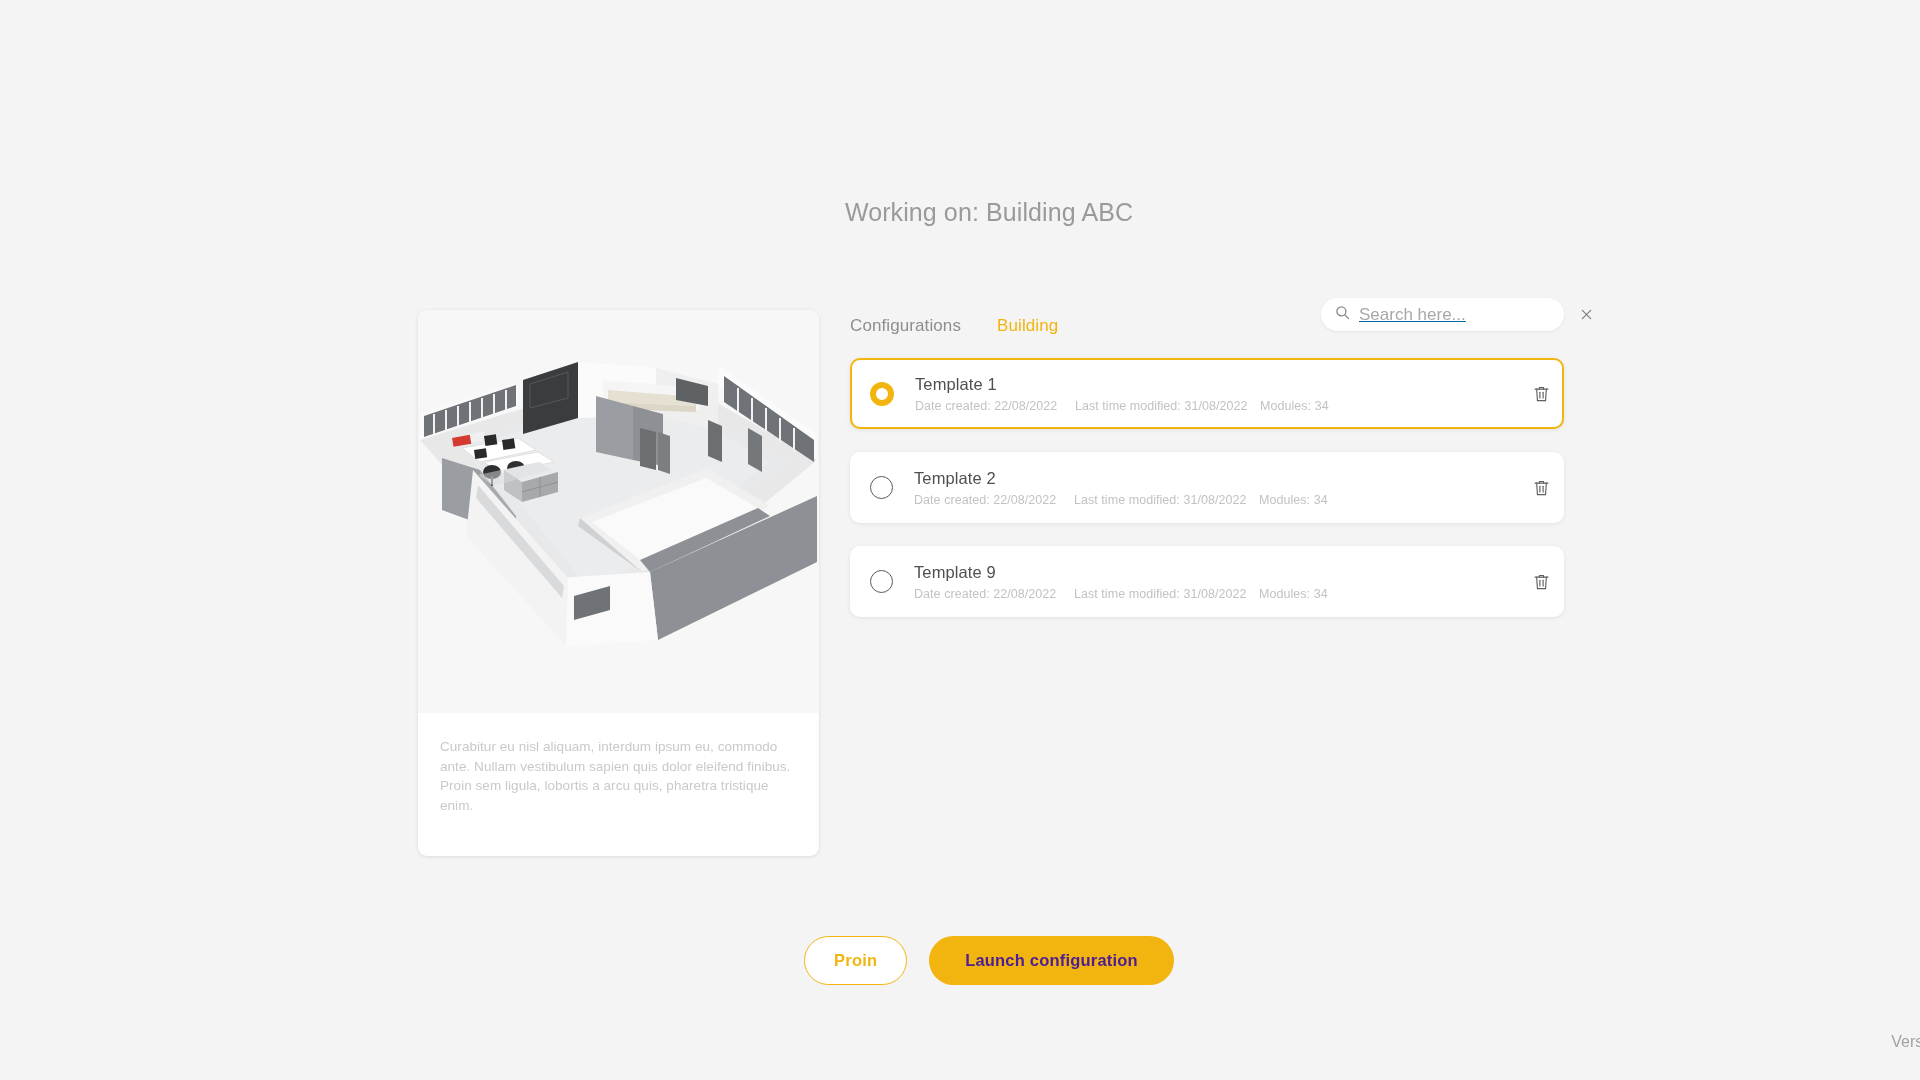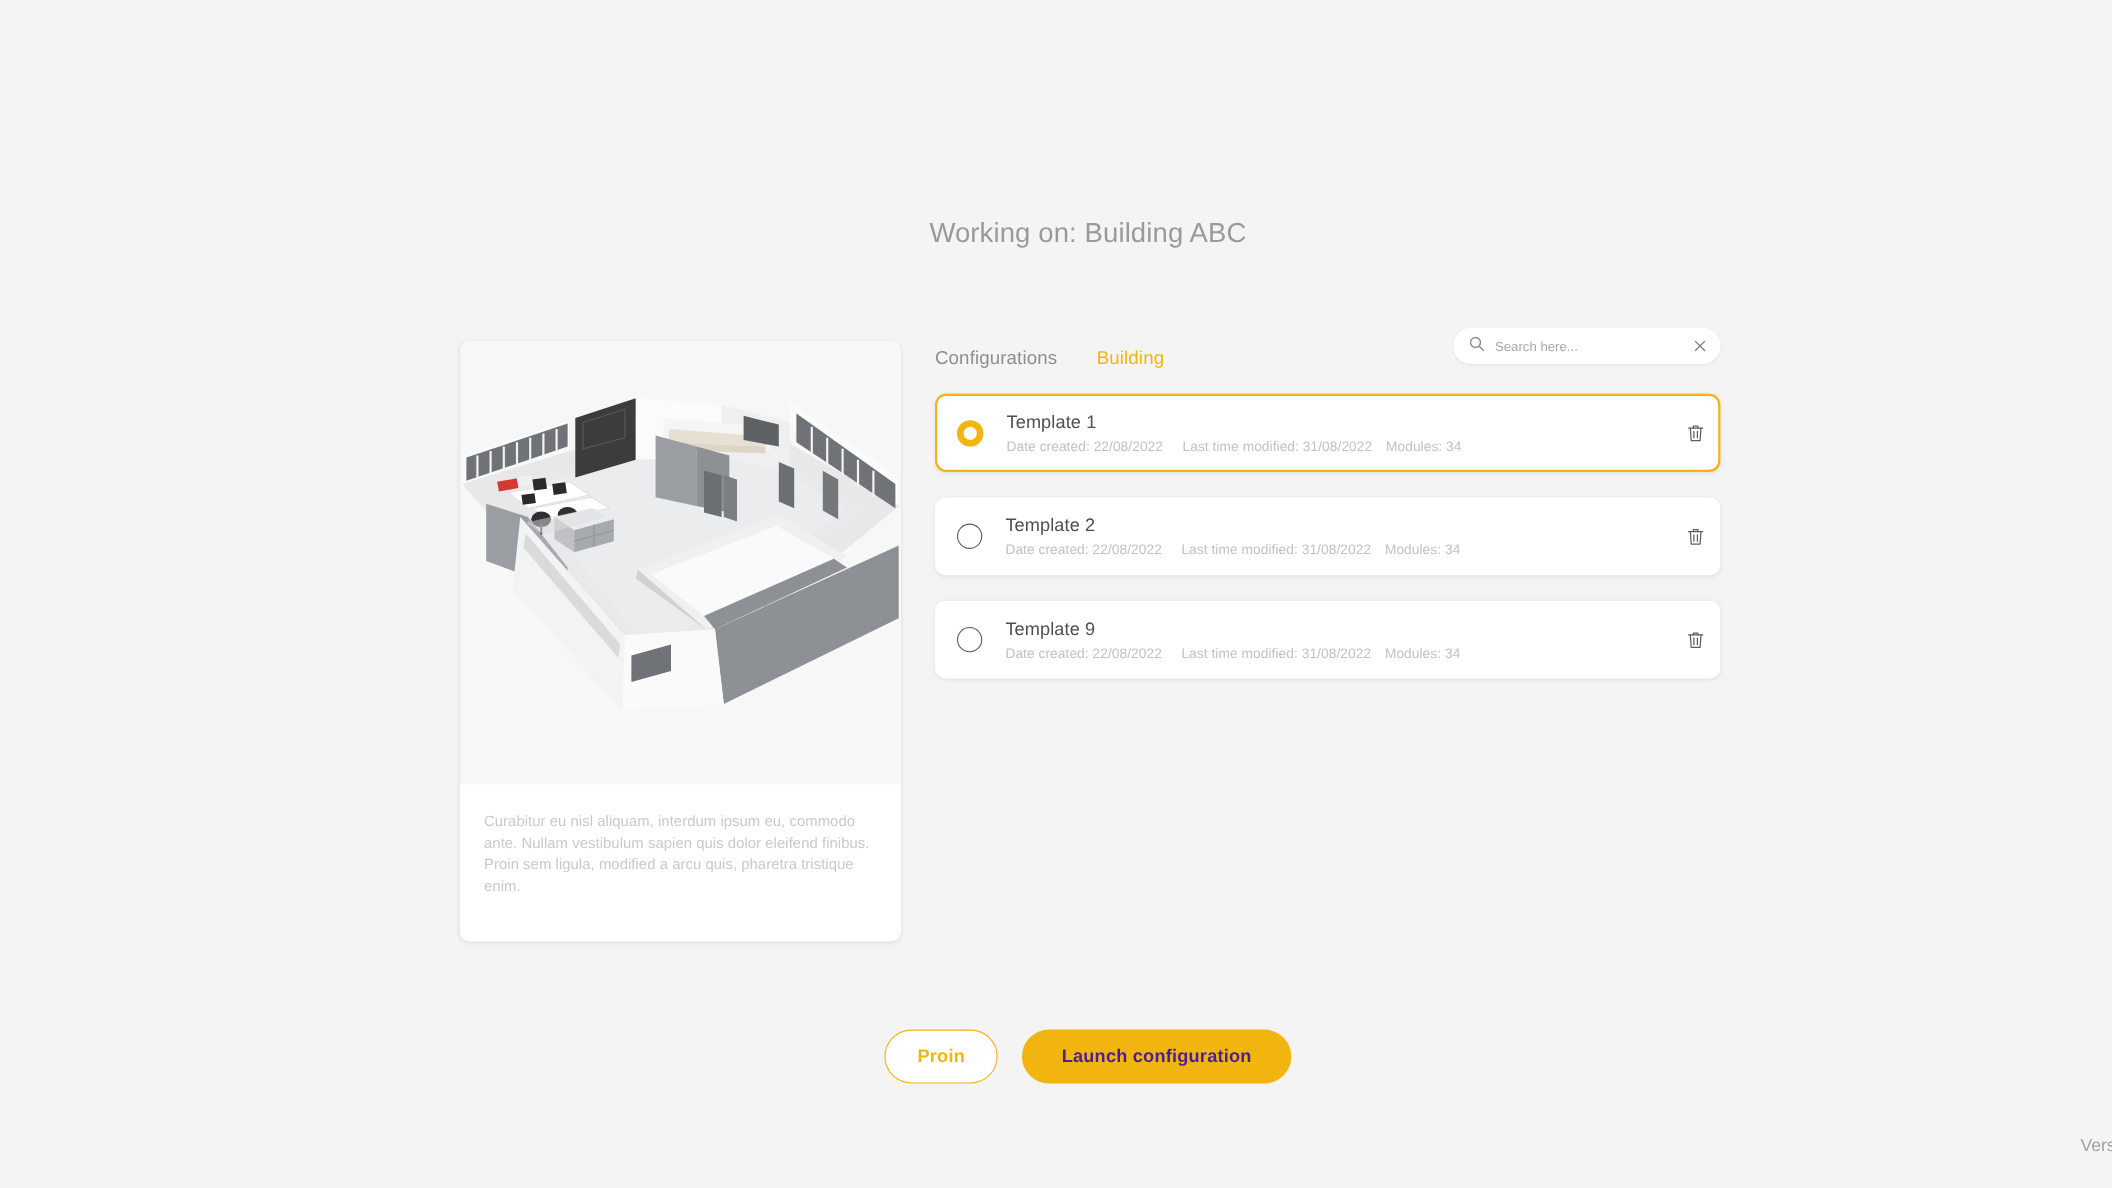--- a/index.html
+++ b/index.html
@@ -94,24 +94,25 @@
     display: flex;
     align-items: center;
     padding: 0 12px 0 14px;
     box-shadow: 0 1px 3px rgba(0,0,0,.07);
   }
   .search-input {
     flex: 1;
     border: none;
     outline: none;
     font-family: inherit;
-    font-size: 12px;
+    font-size: 17px;
     color: #0369a1;
     background: transparent;
     margin-left: 9px;
+    text-decoration: underline;
   }
   .search-input::placeholder { color: #a8a8a8; }
   .icon-btn {
     background: none;
     border: none;
     padding: 0;
     cursor: pointer;
     line-height: 0;
     display: flex;
     align-items: center;
@@ -302,21 +303,21 @@
 
       <polygon points="86,160 122,152 140,162 104,172" fill="#e9eaeb"></polygon>
       <polygon points="86,160 104,172 104,192 86,180" fill="#bfc1c3"></polygon>
       <polygon points="104,172 140,162 140,182 104,192" fill="#a7aaad"></polygon>
       <line x1="104" y1="182" x2="140" y2="172" stroke="#8f9295" stroke-width="1"></line>
       <line x1="122" y1="167" x2="122" y2="187" stroke="#8f9295" stroke-width="1"></line>
 
       <polygon points="60,165 120,152 132,160 76,176" fill="#dcdde0" opacity=".5"></polygon>
     </svg>
   </div>
-  <div class="preview-desc">Curabitur eu nisl aliquam, interdum ipsum eu, commodo ante. Nullam vestibulum sapien quis dolor eleifend finibus. Proin sem ligula, modified a arcu quis, pharetra tristique enim.</div>
+  <div class="preview-desc">Curabitur eu nisl aliquam, interdum ipsum eu, commodo ante. Nullam vestibulum sapien quis dolor eleifend finibus. Proin sem ligula, lobortis a arcu quis, pharetra tristique enim.</div>
 </div>
 
 <div class="panel">
 
   <div class="tabs-row">
     <button class="tab">Configurations</button>
     <button class="tab active">Building</button>
 
     <div class="search-box">
       <span>

